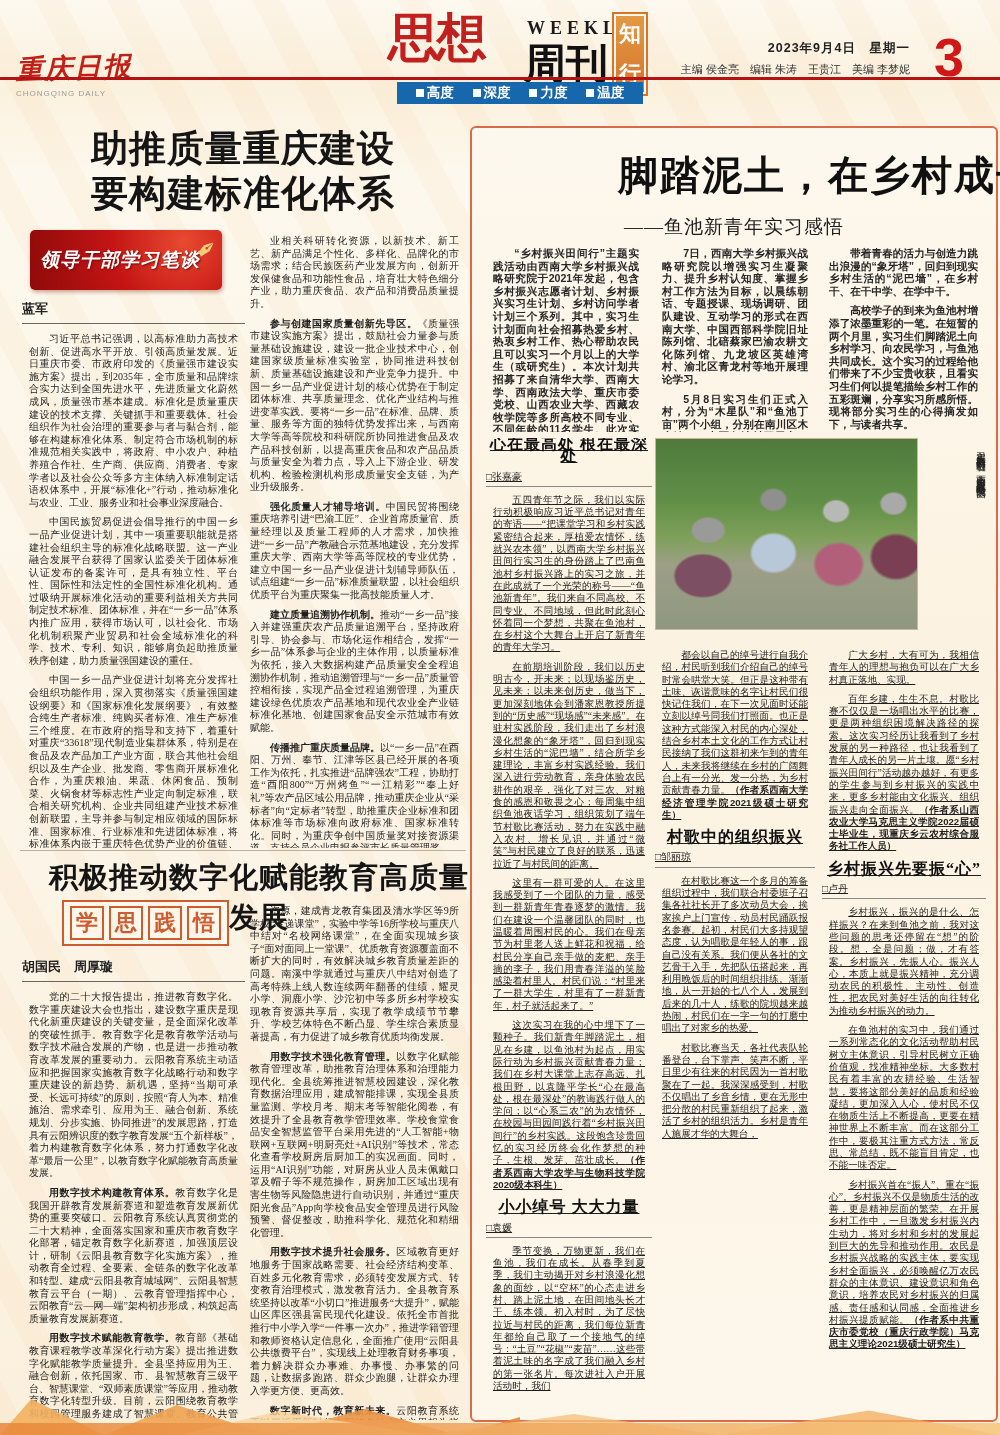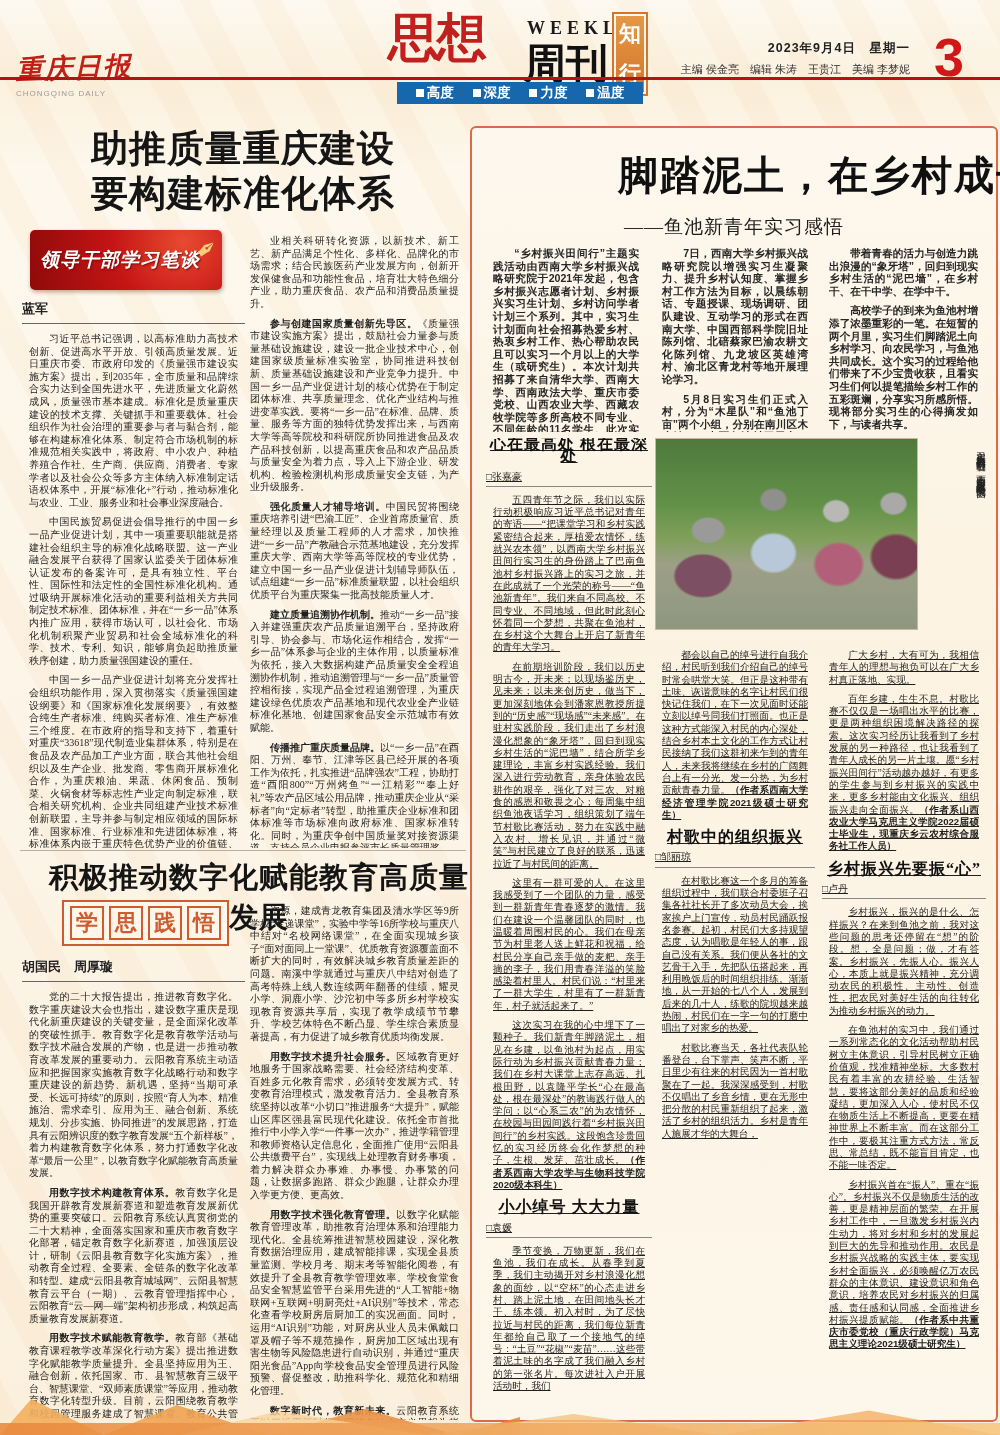--- a/index.html
+++ b/index.html
@@ -156,22 +156,22 @@
     <span>悟</span>
   </div>
   <div class="a-author" style="left:22px; top:958px; width:223px;">胡国民　周厚璇</div>
   <div class="col lbody" style="left:22px; top:984px; width:223px; height:436px;">
       <p>党的二十大报告提出，推进教育数字化。数字重庆建设大会也指出，建设数字重庆是现代化新重庆建设的关键变量，是全面深化改革的突破性抓手。教育数字化是教育教学活动与数字技术融合发展的产物，也是进一步推动教育改革发展的重要动力。云阳教育系统主动适应和把握国家实施教育数字化战略行动和数字重庆建设的新趋势、新机遇，坚持“当期可承受、长远可持续”的原则，按照“育人为本、精准施治、需求牵引、应用为王、融合创新、系统规划、分步实施、协同推进”的发展思路，打造具有云阳辨识度的数字教育发展“五个新样板”，着力构建教育数字化体系，努力打通数字化改革“最后一公里”，以教育数字化赋能教育高质量发展。</p>
       <p><b class="lead">用数字技术构建教育体系。</b>教育数字化是我国开辟教育发展新赛道和塑造教育发展新优势的重要突破口。云阳教育系统认真贯彻党的二十大精神，全面落实国家和重庆市教育数字化部署，锚定教育数字化新赛道，加强顶层设计，研制《云阳县教育数字化实施方案》，推动教育全过程、全要素、全链条的数字化改革和转型。建成“云阳县教育城域网”、云阳县智慧教育云平台（一期）、云教育管理指挥中心，云阳教育“云—网—端”架构初步形成，构筑起高质量教育发展新赛道。</p>
       <p><b class="lead">用数字技术赋能教育教学。</b>教育部《基础教育课程教学改革深化行动方案》提出推进数字化赋能教学质量提升。全县坚持应用为王、融合创新，依托国家、市、县智慧教育三级平台、智慧课堂、“双师素质课堂”等应用，推动教育数字化转型升级。目前，云阳围绕教育教学和校园管理服务建成了智慧课堂、教育公共管理、教育资源服务、三个课堂、装备管理、智慧阅卷、教育大数据场景分析等7个应用，以大数据驱动精准教学到校、到班、到人，精准提升课堂教学效果，为“双减”工作探索实践提供了信息化的有效路径。“构建课后服务新生态”经验还入选教育部“双减”典型案例，较好地解决了全县教育教学在转型发展中遇到的痛点和难点问题。</p>
     </div>
   <div class="col lbody" style="left:243px; top:898px; width:223px; height:522px;">
       <p>资源，建成青龙教育集团及清水学区等9所学校“专递课堂”，实验中学等16所学校与重庆八中结对“名校网络课堂”，在全面实现城乡孩子“面对面同上一堂课”、优质教育资源覆盖面不断扩大的同时，有效解决城乡教育质量差距的问题。南溪中学就通过与重庆八中结对创造了高考特殊上线人数连续两年翻番的佳绩，耀灵小学、洞鹿小学、沙沱初中等多所乡村学校实现教育资源共享后，实现了教学成绩节节攀升、学校艺体特色不断凸显、学生综合素质显著提高，有力促进了城乡教育优质均衡发展。</p>
+      <p><b class="lead">用数字技术强化教育管理。</b>以数字化赋能教育管理改革，助推教育治理体系和治理能力现代化。全县统筹推进智慧校园建设，深化教育数据治理应用，建成智能排课，实现全县质量监测、学校月考、期末考等智能化阅卷，有效提升了全县教育教学管理效率。学校食堂食品安全智慧监管平台采用先进的“人工智能+物联网+互联网+明厨亮灶+AI识别”等技术，常态化查看学校厨房后厨加工的实况画面。同时，运用“AI识别”功能，对厨房从业人员未佩戴口罩及帽子等不规范操作，厨房加工区域出现有害生物等风险隐患进行自动识别，并通过“重庆阳光食品”App向学校食品安全管理员进行风险预警、督促整改，助推科学化、规范化和精细化管理。</p>
       <p><b class="lead">用数字技术提升社会服务。</b>区域教育更好地服务于国家战略需要、社会经济结构变革、百姓多元化教育需求，必须转变发展方式、转变教育治理模式，激发教育活力。全县教育系统坚持以改革“小切口”推进服务“大提升”，赋能山区库区强县富民现代化建设。依托全市首批推行中小学入学“一件事一次办”，推进学籍管理和教师资格认定信息化，全面推广使用“云阳县公共缴费平台”，实现线上处理教育财务事项，着力解决群众办事难、办事慢、办事繁的问题，让数据多跑路、群众少跑腿，让群众办理入学更方便、更高效。</p>
-      <p><b class="lead">用数字技术强化教育管理。</b>以数字化赋能教育管理改革，助推教育治理体系和治理能力现代化。全县统筹推进智慧校园建设，深化教育数据治理应用，建成智能排课，实现全县质量监测、学校月考、期末考等智能化阅卷，有效提升了全县教育教学管理效率。学校食堂食品安全智慧监管平台采用先进的“人工智能+物联网+互联网+明厨亮灶+AI识别”等技术，常态化查看学校厨房后厨加工的实况画面。同时，运用“AI识别”功能，对厨房从业人员未佩戴口罩及帽子等不规范操作，厨房加工区域出现有害生物等风险隐患进行自动识别，并通过“重庆阳光食品”App向学校食品安全管理员进行风险预警、督促整改，助推科学化、规范化和精细化管理。</p>
       <p><b class="lead">数字新时代，教育新未来。</b>云阳教育系统正以习近平新时代中国特色社会主义思想为指导，纵深推进教育数字化战略行动，以数字重庆“1361”整体架构为引领，以全市教育数字化“1+1+1+N”建设思路为指导，全面实施“13N1”数字化战略行动，进一步夯实数字底座、优化资源供给、深化数据治理、打造应用场景、提升数字素养，以数字技术夯实教育之基，让全体教育人在全新赛道上跑出云阳教育高质量发展的“加速度”，以教育之力厚植山区库区人民幸福之本。</p>
     </div>
 
   <div class="rbox"></div>
   <div class="r-title">脚踏泥土，在乡村成长</div>
   <div class="r-sub">——鱼池新青年实习感悟</div>
 
   <div class="col ednote" style="left:486px; top:240px; width:160px; height:192px;">
       <p>“乡村振兴田间行”主题实践活动由西南大学乡村振兴战略研究院于2021年发起，包含乡村振兴志愿者计划、乡村振兴实习生计划、乡村访问学者计划三个系列。其中，实习生计划面向社会招募热爱乡村、热衷乡村工作、热心帮助农民且可以实习一个月以上的大学生（或研究生）。本次计划共招募了来自清华大学、西南大学、西南政法大学、重庆市委党校、山西农业大学、西藏农牧学院等多所高校不同专业、不同年龄的11名学生。此次实习分为理论培训和乡村实践两个阶段。5月4日至5月</p>
     </div>

